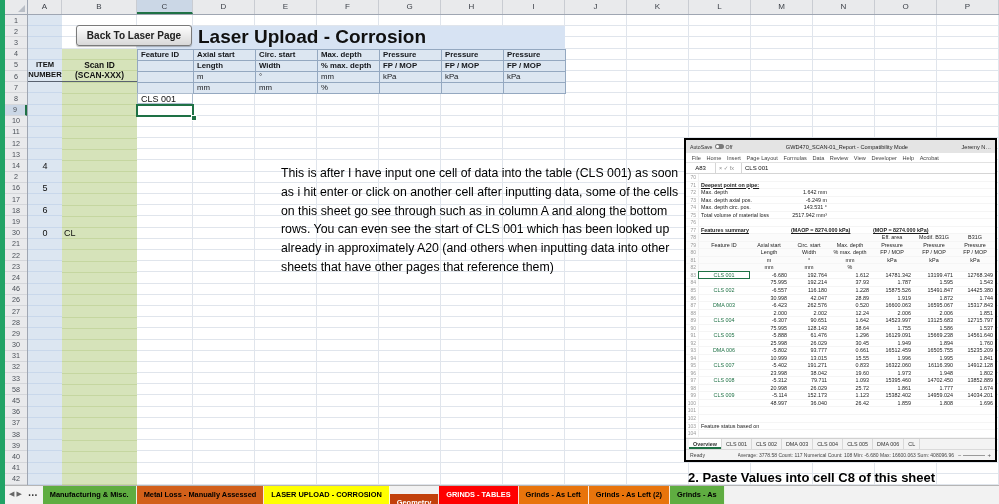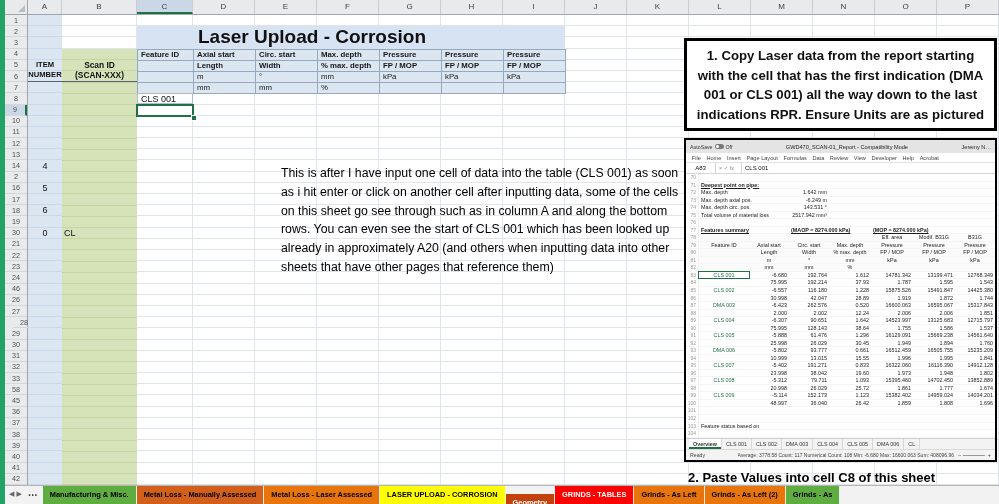--- a/index.html
+++ b/index.html
@@ -155,21 +155,21 @@
       <div class="rowh" style="top: 190.238px; height: 11.1905px;">18</div>
       <div class="rowh" style="top: 201.429px; height: 11.1905px;">19</div>
       <div class="rowh" style="top: 212.619px; height: 11.1905px;">30</div>
       <div class="rowh" style="top: 223.81px; height: 11.1905px;">21</div>
       <div class="rowh" style="top: 235px; height: 11.1905px;">22</div>
       <div class="rowh" style="top: 246.19px; height: 11.1905px;">23</div>
       <div class="rowh" style="top: 257.381px; height: 11.1905px;">24</div>
       <div class="rowh" style="top: 268.571px; height: 11.1905px;">46</div>
       <div class="rowh" style="top: 279.762px; height: 11.1905px;">26</div>
       <div class="rowh" style="top: 290.952px; height: 11.1905px;">27</div>
-      <div class="rowh" style="top: 302.143px; height: 11.1905px; margin-left: 8px;">28</div>
+      <div class="rowh" style="top: 302.143px; height: 11.1905px;">28</div>
       <div class="rowh" style="top: 313.333px; height: 11.1905px;">29</div>
       <div class="rowh" style="top: 324.524px; height: 11.1905px;">30</div>
       <div class="rowh" style="top: 335.714px; height: 11.1905px;">31</div>
       <div class="rowh" style="top: 346.905px; height: 11.1905px;">32</div>
       <div class="rowh" style="top: 358.095px; height: 11.1905px;">33</div>
       <div class="rowh" style="top: 369.286px; height: 11.1905px;">58</div>
       <div class="rowh" style="top: 380.476px; height: 11.1905px;">45</div>
       <div class="rowh" style="top: 391.667px; height: 11.1905px;">36</div>
       <div class="rowh" style="top: 402.857px; height: 11.1905px;">37</div>
       <div class="rowh" style="top: 414.048px; height: 11.1905px;">38</div>
@@ -195,20 +195,21 @@
       <div class="vline" style="left: 350px;"></div>
       <div class="vline" style="left: 288px;"></div>
       <div class="vline" style="left: 226px;"></div>
       <div class="vline" style="left: 164px;"></div>
       <div class="vline" style="left: 108px;"></div>
       <div class="vline" style="left: 33px;"></div>
       <div class="abs fillA"></div>
     <div class="abs fillB"></div>
     <div class="abs titleband"></div>
 
+    <div class="abs btn">Back To Laser Page</div>
     <div class="abs sheettitle">Laser Upload - Corrosion</div>
 
     <div class="abs hblock" id="hblock">
         <div class="hcell b">Feature ID</div>
         <div class="hcell b">Axial start</div>
         <div class="hcell b">Circ. start</div>
         <div class="hcell b">Max. depth</div>
         <div class="hcell b">Pressure</div>
         <div class="hcell b">Pressure</div>
         <div class="hcell b">Pressure</div>
@@ -249,21 +250,20 @@
     <div class="abs selhandle"></div>
 
     <div class="abs aval" style="top:145.5px">4</div>
     <div class="abs aval" style="top:167.9px">5</div>
     <div class="abs aval" style="top:190.3px">6</div>
     <div class="abs aval" style="top:212.6px">0</div>
     <div class="abs bval" style="top:212.6px">CL</div>
 
     <div class="abs note">This is after I have input one cell of data into the table (CLS 001) as soon as i hit enter or click on another cell after inputting data, some of the cells on this sheet go see through such as in column A and along the bottom rows. You can even see the start of CLS 001 which has been looked up already in approximately A20 (and others when inputting data into other sheets that have other pages that reference them)</div>
 
-    <div class="abs box1">1. Copy Laser data from the report starting with the cell that has the first indication (DMA 001 or CLS 001) all the way down to the last indications RPR. Ensure Units are as pictured</div>
     <div class="abs step2">2. Paste Values into cell C8 of this sheet</div>
 
     <div class="abs report">
       <div class="rtitle">
         <span class="autosave">
           <span>AutoSave</span>
           <span class="toggle">
               <span class="knob"></span>
             </span>
           <span>Off</span>
@@ -661,21 +661,20 @@
         </span>
       </div>
     </div>
   </div>
 
   <div class="tabbar" id="tabbar">
     <span class="tnav"><span>◀</span><span>▶</span></span>
     <span class="tdots">…</span>
   <div class="mtab" style="background: rgb(95, 173, 65); color: rgb(0, 0, 0);">Manufacturing &amp; Misc.</div>
       <div class="mtab" style="background: rgb(210, 96, 26); color: rgb(0, 0, 0);">Metal Loss - Manually Assessed</div>
-      <div class="mtab" style="background: rgb(232, 116, 12); color: rgb(0, 0, 0);">Metal Loss - Laser Assessed</div>
       <div class="mtab active" style="background: rgb(255, 255, 0); color: rgb(0, 0, 0);">LASER UPLOAD - CORROSION</div>
       <div class="mtab" style="background: #c2410c; color: rgb(255, 255, 255); margin-top: 8px;">Geometry</div>
       <div class="mtab" style="background: rgb(255, 0, 0); color: rgb(255, 255, 255);">GRINDS - TABLES</div>
       <div class="mtab" style="background: rgb(232, 116, 12); color: rgb(0, 0, 0);">Grinds - As Left</div>
       <div class="mtab" style="background: rgb(232, 116, 12); color: rgb(0, 0, 0);">Grinds - As Left (2)</div>
       <div class="mtab" style="background: rgb(95, 173, 65); color: rgb(0, 0, 0);">Grinds - As</div>
     </div>
 
 </div>
 

